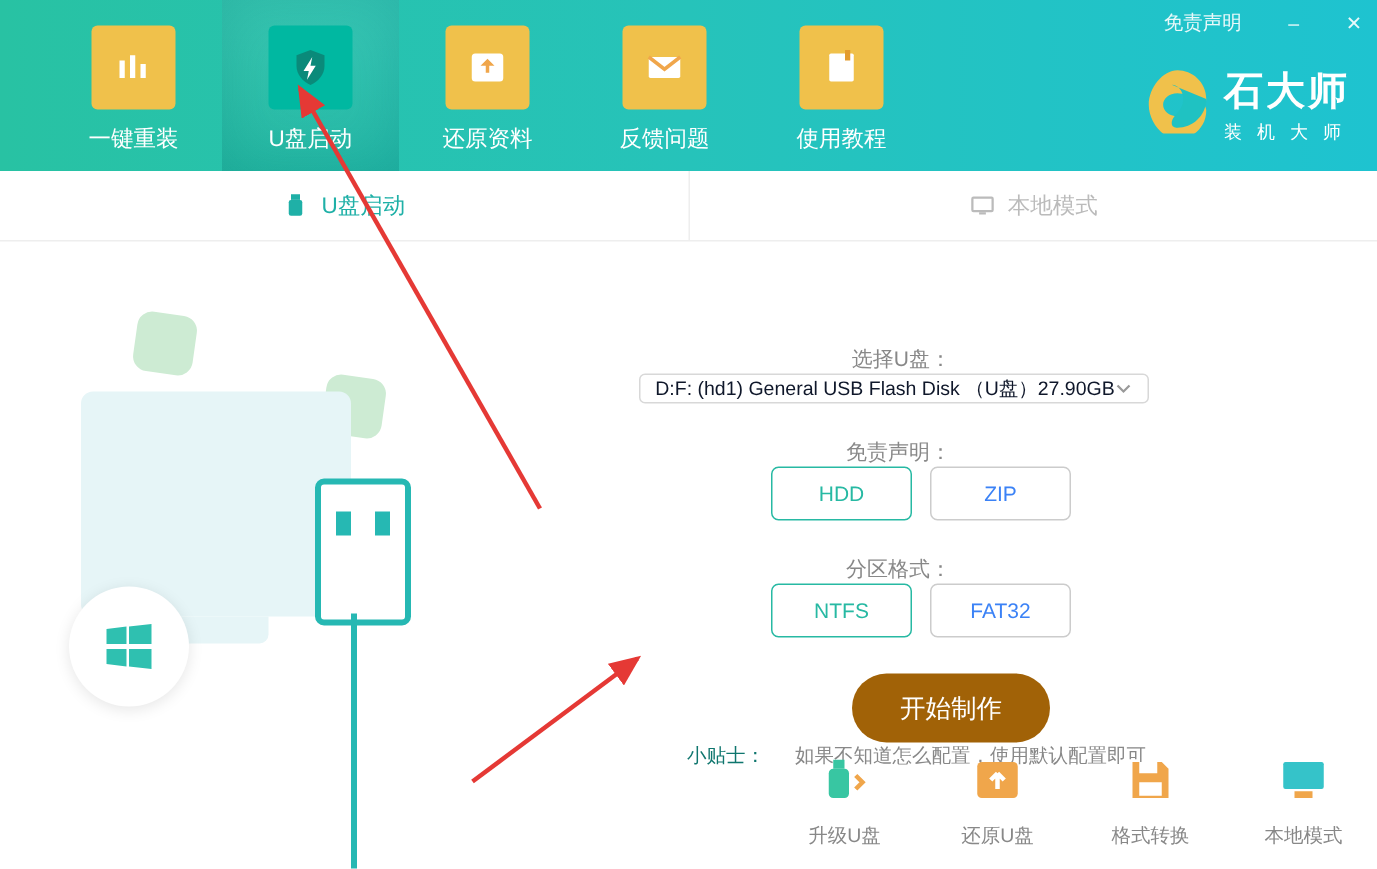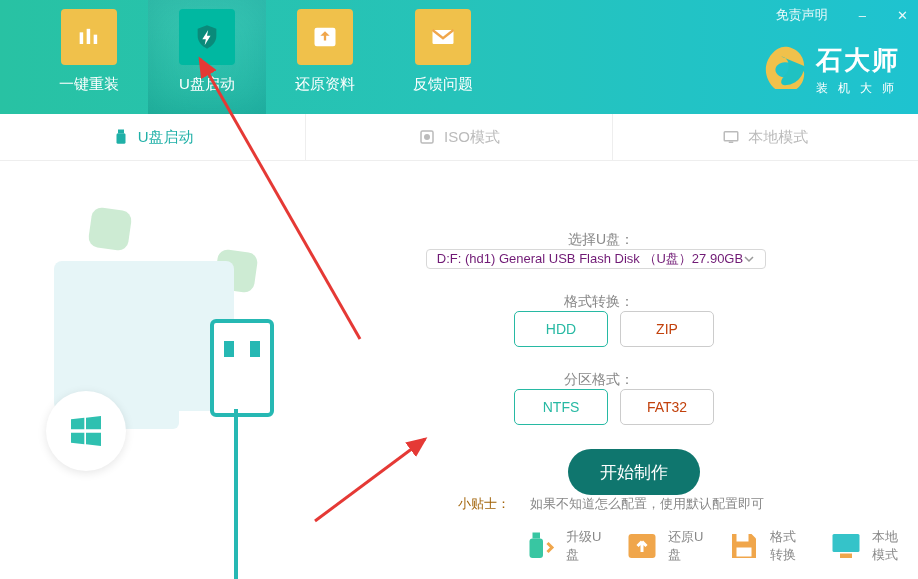--- a/index.html
+++ b/index.html
@@ -1,20 +1,20 @@
 <!DOCTYPE html>
 <html><head>
 <meta charset="utf-8">
 <style>
   html,body{margin:0;padding:0;font-family:"Microsoft YaHei","PingFang SC",sans-serif;font-size:14px;color:#444;}
   #app{width:918px;height:579px;background:#fff;position:relative;overflow:hidden;}
   
   .header{height:114px;background:linear-gradient(90deg,#28c2a3 0%,#26c3ba 50%,#1ec3d0 100%);display:flex;align-items:stretch;position:relative;}
   .nav{display:flex;height:100%;padding-left:30px;}
-  .nav-item{width:118px;display:flex;flex-direction:column;align-items:center;justify-content:center;padding-bottom:12px;color:#fff;cursor:pointer;position:relative;}
+  .nav-item{width:118px;display:flex;flex-direction:column;align-items:center;justify-content:flex-end;padding-bottom:12px;color:#fff;cursor:pointer;position:relative;}
   .nav-item.active{background:linear-gradient(180deg,rgba(255,255,255,0.08),rgba(0,0,0,0.05));box-shadow:inset 0 0 40px rgba(0,120,120,0.25);}
   .nav-icon{width:56px;height:56px;display:flex;align-items:center;justify-content:center;background:#f0c14b;border-radius:4px;margin-bottom:10px;}
   .nav-icon svg{display:block;}
   .nav-item[data-name="nav-item-upan"] .nav-icon{background:#00b8a1;}
   .nav-label{font-size:15px;}
   .window-controls{position:absolute;top:4px;right:8px;color:#fff;display:flex;align-items:center;gap:27px;font-size:13px;}
   .wc-btn{cursor:pointer;opacity:.9;padding:2px;}
   .brand{position:absolute;right:14px;top:43px;display:flex;align-items:flex-start;color:#fff;}
   .brand-logo{width:46px;height:46px;}
   .brand-text{display:flex;flex-direction:column;margin-left:8px;}
@@ -25,30 +25,30 @@
   .subtab{flex:1;display:flex;align-items:center;justify-content:center;gap:8px;color:#bbb;font-size:15px;border-right:1px solid #eee;cursor:pointer;}
   .subtab:last-child{border-right:none;}
   .subtab.active{color:#1fb0a7;}
   .subtab svg{width:18px;height:18px;}
   
   .body{position:relative;height:calc(100% - 114px - 46px);}
   .illus{position:absolute;left:30px;top:30px;width:260px;height:260px;}
   .form{position:absolute;left:310px;top:70px;right:36px;}
   .row{display:flex;align-items:center;margin-bottom:24px;flex-direction:column;}
   .row-label{width:76px;color:#888;text-align:right;}
-  .dd{flex:1;max-width:480px;height:34px;border:1px solid #d8d8d8;border-radius:4px;display:flex;align-items:center;padding:0 10px;color:#701a75;font-size:13px;justify-content:space-between;cursor:pointer;}
+  .dd{flex:1;max-width:480px;height:34px;border:1px solid #d8d8d8;border-radius:4px;display:flex;align-items:center;padding:0 10px;color:#0f172a;font-size:13px;justify-content:space-between;cursor:pointer;}
   .dd svg{width:12px;height:12px;}
   .seg{display:flex;gap:12px;padding-left:36px;}
-  .seg-btn{width:92px;height:34px;border:1px solid #ccc;border-radius:5px;display:flex;align-items:center;justify-content:center;color:#c2410c;cursor:pointer;background:#fff;}
+  .seg-btn{width:92px;height:34px;border:1px solid #ccc;border-radius:5px;display:flex;align-items:center;justify-content:center;color:#3b82f6;cursor:pointer;background:#fff;}
   .seg-btn.on{border-color:#27b9a3;color:#27b9a3;}
-  .primary-btn{width:132px;height:46px;background:#0f766e;color:#fff;border:none;border-radius:24px;font-size:17px;cursor:pointer;display:flex;align-items:center;justify-content:center;margin-left:76px;}
+  .primary-btn{width:132px;height:46px;background:#a16207;color:#fff;border:none;border-radius:24px;font-size:17px;cursor:pointer;display:flex;align-items:center;justify-content:center;margin-left:76px;}
   .tip{margin-left:30px;font-size:13px;color:#888;}
-  .tip .hl{color:#a16207;margin-right:20px;}
+  .tip .hl{color:#0f766e;margin-right:20px;}
   .toolbar{position:absolute;bottom:14px;right:8px;display:flex;gap:20px;}
-  .tool{width:82px;display:flex;flex-direction:row;align-items:center;gap:8px;color:#888;font-size:13px;cursor:pointer;}
+  .tool{width:82px;display:flex;flex-direction:column;align-items:center;gap:8px;color:#888;font-size:13px;cursor:pointer;}
   .tool .ic{width:44px;height:40px;display:flex;align-items:center;justify-content:center;color:#f0a64b;}
   
   .deco-leaf{position:absolute;width:40px;height:40px;background:#cdebd3;border-radius:10px;transform:rotate(8deg);}
   .leaf-1{left:60px;top:18px;}
   .leaf-2{right:34px;top:60px;}
   .monitor{position:absolute;left:24px;top:70px;width:180px;height:150px;background:#e6f5f7;border-radius:8px;}
   .monitor:after{content:"";position:absolute;left:50%;bottom:-18px;width:70px;height:18px;background:#e6f5f7;border-radius:0 0 6px 6px;transform:translateX(-50%);}
   .usb-plug{position:absolute;left:180px;top:128px;width:56px;height:90px;background:#fff;border:4px solid #26b8b3;border-radius:6px;}
   .usb-plug:before,.usb-plug:after{content:"";position:absolute;top:18px;width:10px;height:16px;background:#26b8b3;}
   .usb-plug:before{left:10px;}
@@ -95,20 +95,29 @@
       </div>
       <div class="nav-item" data-name="nav-item-feedback">
         <div class="nav-icon" data-name="envelope-icon">
           <svg viewBox="0 0 24 24" width="28" height="28">
               <rect x="3" y="6" width="18" height="12" rx="1" fill="#fff"></rect>
               <path d="M3 6l9 7 9-7" stroke="#f0a64b" stroke-width="2" fill="none"></path>
             </svg>
         </div>
         <span class="nav-label" data-name="nav-label">反馈问题</span>
       </div>
+      <div class="nav-item" data-name="nav-item-tutorial">
+        <div class="nav-icon" data-name="book-icon">
+          <svg viewBox="0 0 24 24" width="28" height="28">
+              <rect x="5" y="4" width="14" height="16" rx="1" fill="#fff"></rect>
+              <rect x="14" y="2" width="3" height="6" fill="#e39b2f"></rect>
+            </svg>
+        </div>
+        <span class="nav-label" data-name="nav-label">使用教程</span>
+      </div>
     </div>
 
     <div class="window-controls" data-name="window-controls">
       <span class="wc-btn" data-name="disclaimer-link">免责声明</span>
       <span class="wc-btn" data-name="minimize-button">–</span>
       <span class="wc-btn" data-name="close-button">✕</span>
     </div>
 
     <div class="brand" data-name="brand">
       <svg class="brand-logo" data-name="brand-logo-icon" viewBox="0 0 48 48">
@@ -122,27 +131,20 @@
     </div>
   </div>
 
   <div class="subtabs" data-name="subtabs">
     <div class="subtab active" data-name="subtab-upan">
       <svg data-name="usb-icon" viewBox="0 0 24 24">
           <rect x="8" y="2" width="8" height="5" fill="#1fb0a7"></rect>
           <rect x="6" y="7" width="12" height="14" rx="2" fill="#1fb0a7"></rect>
         </svg>
       <span data-name="subtab-label">U盘启动</span>
-    </div>
-    <div class="subtab" data-name="subtab-iso">
-      <svg data-name="iso-icon" viewBox="0 0 24 24">
-          <rect x="4" y="4" width="16" height="16" rx="2" fill="none" stroke="#bbb" stroke-width="2"></rect>
-          <circle cx="12" cy="12" r="4" fill="#bbb"></circle>
-        </svg>
-      <span data-name="subtab-label">ISO模式</span>
     </div>
     <div class="subtab" data-name="subtab-local">
       <svg data-name="monitor-icon" viewBox="0 0 24 24">
           <rect x="3" y="5" width="18" height="12" rx="1" fill="none" stroke="#bbb" stroke-width="2"></rect>
           <rect x="9" y="18" width="6" height="2" fill="#bbb"></rect>
         </svg>
       <span data-name="subtab-label">本地模式</span>
     </div>
   </div>
 
@@ -166,21 +168,21 @@
         <span class="row-label" data-name="select-disk-label">选择U盘：</span>
         <div class="dd" data-name="disk-dropdown">
           <span data-name="disk-dropdown-value">D:F: (hd1) General USB Flash Disk （U盘）27.90GB</span>
           <svg data-name="chevron-down-icon" viewBox="0 0 12 12">
               <path d="M2 4l4 4 4-4" stroke="#999" stroke-width="1.5" fill="none"></path>
             </svg>
         </div>
       </div>
 
       <div class="row">
-        <span class="row-label" data-name="format-label">格式转换：</span>
+        <span class="row-label" data-name="format-label">免责声明：</span>
         <div class="seg" data-name="format-segment">
           <div class="seg-btn on" data-name="format-option-hdd">HDD</div>
           <div class="seg-btn" data-name="format-option-zip">ZIP</div>
         </div>
       </div>
 
       <div class="row">
         <span class="row-label" data-name="fs-label">分区格式：</span>
         <div class="seg" data-name="fs-segment">
           <div class="seg-btn on" data-name="fs-option-ntfs">NTFS</div>

